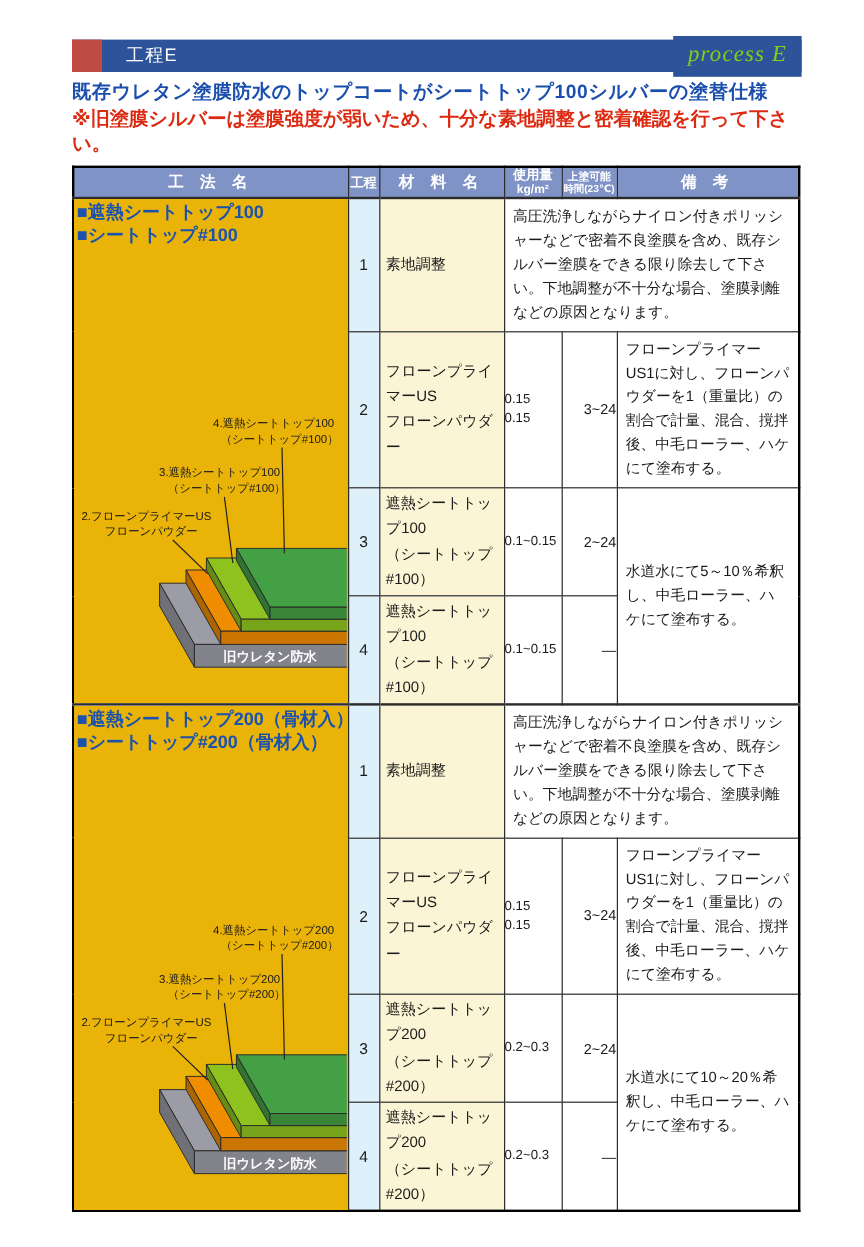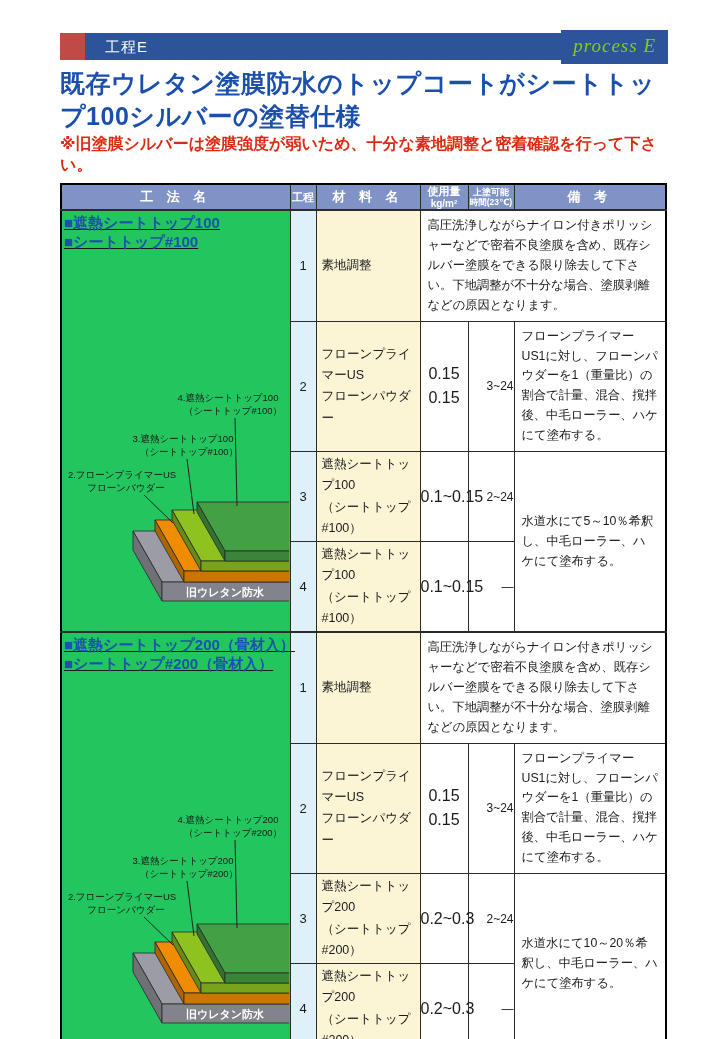--- a/index.html
+++ b/index.html
@@ -20,21 +20,21 @@
 
   
   .bar{position:relative;height:27px;background:var(--c-bar_blue);}
   .bar .accent{position:absolute;left:0;top:0;width:25px;height:27px;background:var(--c-bar_red);}
   .bar .jp-title{position:absolute;left:45px;top:0;line-height:27px;color:#fff;
     font-size:15px;font-weight:normal;letter-spacing:1px;}
   .bar .proc{position:absolute;right:0;top:-3px;height:34px;line-height:32px;background:var(--c-bar_blue);
     padding:0 12px;color:#84cc16;font-family:"Liberation Serif","DejaVu Serif",serif;
     font-style:italic;font-size:19px;letter-spacing:1px;}
 
-  .subtitle{margin-top:7px;font-size:25px;font-weight:bold;color:var(--c-subtitle_blue);letter-spacing:.5px;}
+  .subtitle{margin-top:7px;font-size:16px;font-weight:bold;color:var(--c-subtitle_blue);letter-spacing:.5px;}
   .warning{margin-top:1px;font-size:16px;font-weight:bold;color:var(--c-warning_red);}
 
   
   table{border-collapse:collapse;table-layout:fixed;width:605px;margin-top:7px;
     border:2px solid #000;}
   th,td{border:1px solid var(--c-grid);vertical-align:middle;}
   thead tr{height:26px;}
   th{background:var(--c-header_bg);color:#fff;font-weight:bold;font-size:13px;}
   th .sp{letter-spacing:5px;}
   th .two{font-size:10.5px;line-height:1.15;font-weight:bold;}
@@ -42,25 +42,25 @@
   th .two .b{font-size:10px;font-weight:bold;}
   th .small{font-size:9px;line-height:1.2;}
   th .smaller{font-size:8.5px;}
 
   tr.r1{height:90px;} tr.r2{height:87px;} tr.r3{height:57px;} tr.r4{height:60px;}
   tr.sec-start td{border-top-width:2px;}
 
   td.step{background:var(--c-step_bg);text-align:center;font-size:13px;}
   td.material{background:var(--c-material_bg);font-size:12.5px;line-height:1.7;
     padding:2px 2px 2px 5px;white-space:pre-line;text-align:left;}
-  td.usage{text-align:center;font-size:16px;white-space:pre-line;line-height:1.5;}
+  td.usage{font-size:11px;white-space:pre-line;line-height:1.5;}
   td.time{text-align:right;font-size:12px;}
   td.remark{font-size:12.3px;line-height:1.62;padding:5px 7px;text-align:left;background:#fff;}
 
-  td.method{position:relative;background:#22c55e;padding:3px 2px 0 2px;vertical-align:top;text-decoration:underline;}
+  td.method{position:relative;background:#eab308;padding:3px 2px 0 2px;vertical-align:top;}
   .sec-title{font-size:15px;font-weight:bold;color:var(--c-title_blue);line-height:1.25;
     letter-spacing:0;white-space:nowrap;}
   .diagram{position:absolute;left:0;bottom:26px;width:227px;height:215px;}
   .diagram svg{display:block;}
 </style>
 </head>
 <body>
 
 <div class="page">
 

